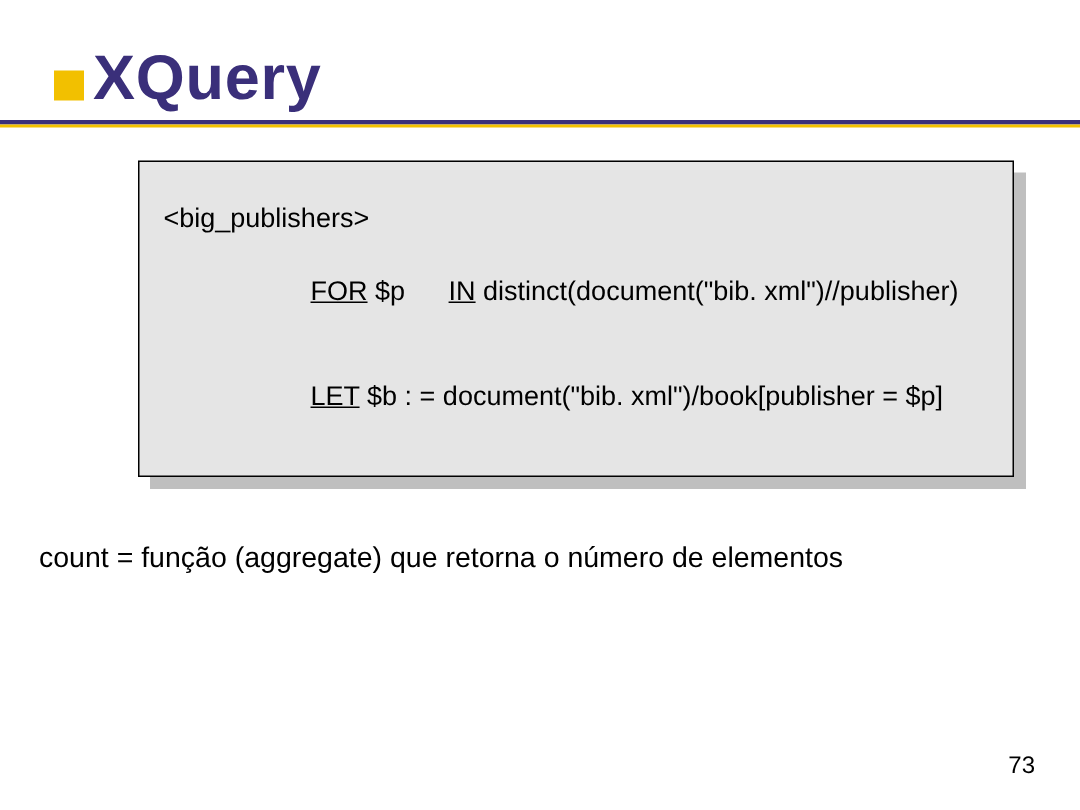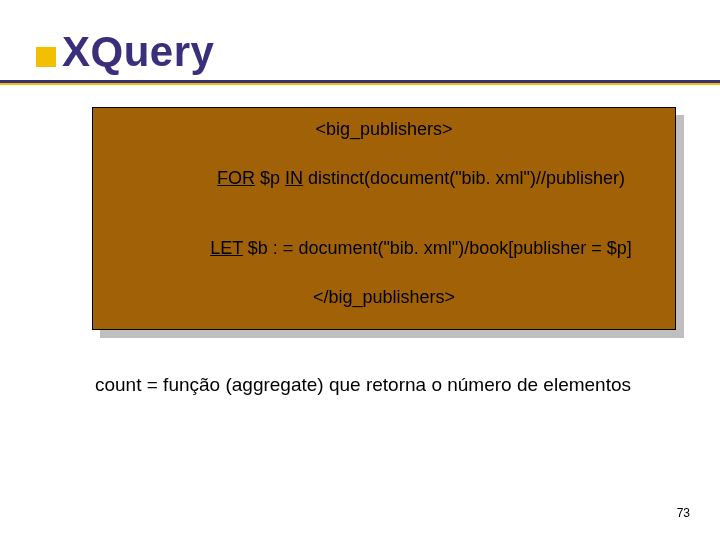--- a/index.html
+++ b/index.html
@@ -1,37 +1,37 @@
 <!DOCTYPE html>
 <html><head>
 <meta charset="utf-8">
 <style>
   * { margin: 0; padding: 0; box-sizing: border-box; }
   html, body { width: 720px; height: 540px; background: #fff; font-family: Arial, Helvetica, sans-serif; }
-  .slide { position: relative; width: 720px; height: 540px; padding: 28px 20px 20px 36px; text-align: center; }
+  .slide { position: relative; width: 720px; height: 540px; padding: 28px 20px 20px 36px; }
 
   .title-row { display: flex; align-items: center; }
   .bullet-sq { width: 20px; height: 20px; background: #f2c000; margin-right: 6px; margin-top: 10px; }
   .title { font-size: 42px; color: #3a2f7a; letter-spacing: 0.5px; }
 
   .underline-wrap { margin-top: 4px; margin-left: -36px; width: 720px; }
   .underline-top { height: 3px; background: #3a2f7a; }
   .underline-bottom { height: 2px; background: #f2c000; }
 
   .codebox-wrap { position: relative; margin: 22px 24px 0 56px; }
   .shadow { position: absolute; top: 8px; left: 8px; right: -8px; bottom: -8px; background: #bfbfbf; }
-  .codebox { position: relative; background: #a16207; border: 1.5px solid #000; padding: 4px 16px 14px 16px; }
+  .codebox { position: relative; background: #e5e5e5; border: 1.5px solid #000; padding: 20px 16px 14px 16px; }
 
   .cline { font-size: 18px; color: #000; margin: 7px 0; white-space: pre; }
   .indent { padding-left: 34px; }
-  .u { text-decoration: underline; }
+  .u { text-decoration: underline; margin-left: 24px; }
 
   .caption { margin-top: 44px; margin-left: -10px; font-size: 19px; color: #000; }
 
-  .pagenum { position: absolute; right: 30px; bottom: 20px; font-size: 12px; color: #000; }
+  .pagenum { position: absolute; right: 30px; bottom: 20px; font-size: 16px; color: #000; }
 </style>
 </head>
 <body>
 
 <div class="slide">
 
   <div class="title-row">
     <div class="bullet-sq"></div>
     <h1 class="title">XQuery</h1>
   </div>
@@ -50,21 +50,20 @@
       <div class="cline indent">
         <span class="u">FOR</span><span> $p </span><span class="u">IN</span><span> distinct(document("bib. xml")//publisher)</span>
       </div>
 
       <div class="cline indent">
         <span class="u">LET</span><span> $b : = document("bib. xml")/book[publisher = $p]</span>
       </div>
 
 
 
-      <div class="cline">&lt;/big_publishers&gt;</div>
 
     </div>
   </div>
 
   <div class="caption">count  = função (aggregate) que retorna o número de elementos</div>
 
   <div class="pagenum">73</div>
 
 </div>
 

